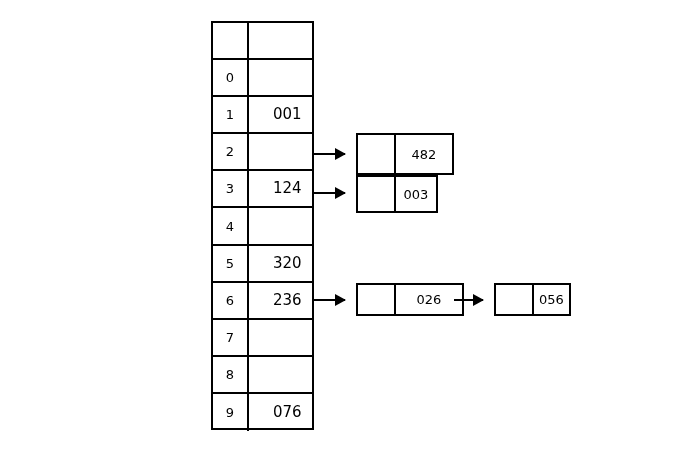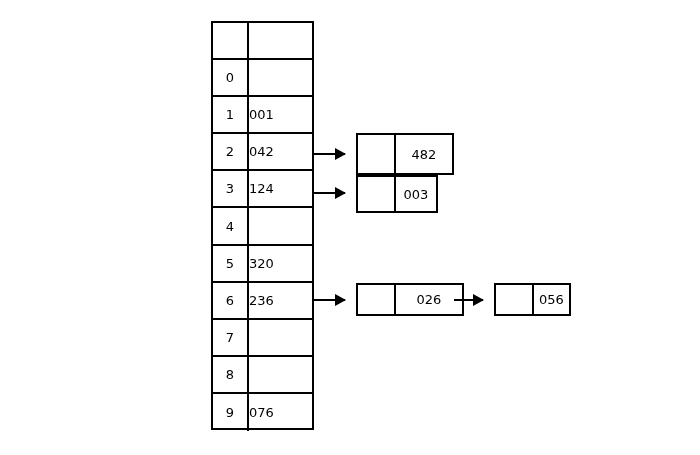--- a/index.html
+++ b/index.html
@@ -51,22 +51,22 @@
     align-items: center;
     justify-content: center;
     font-size: 13px;
     line-height: 1;
   }
   .cell-value {
     flex: 1 1 auto;
     box-sizing: border-box;
     display: flex;
     align-items: center;
-    padding-left: 0;
-    font-size: 13px;
+    padding-left: 24px;
+    font-size: 15px;
     line-height: 1;
   }
 
   
   .node {
     position: absolute;
     border: 2px solid #000000;
     box-sizing: border-box;
     display: flex;
   }
@@ -129,21 +129,20 @@
       <div class="cell-value"></div>
     </div>
 
     <div class="table-row">
       <div class="cell-index">1</div>
       <div class="cell-value">001</div>
     </div>
 
     <div class="table-row">
       <div class="cell-index">2</div>
-      <div class="cell-value">042</div>
     </div>
 
     <div class="table-row">
       <div class="cell-index">3</div>
       <div class="cell-value">124</div>
     </div>
 
     <div class="table-row">
       <div class="cell-index">4</div>
       <div class="cell-value"></div>

